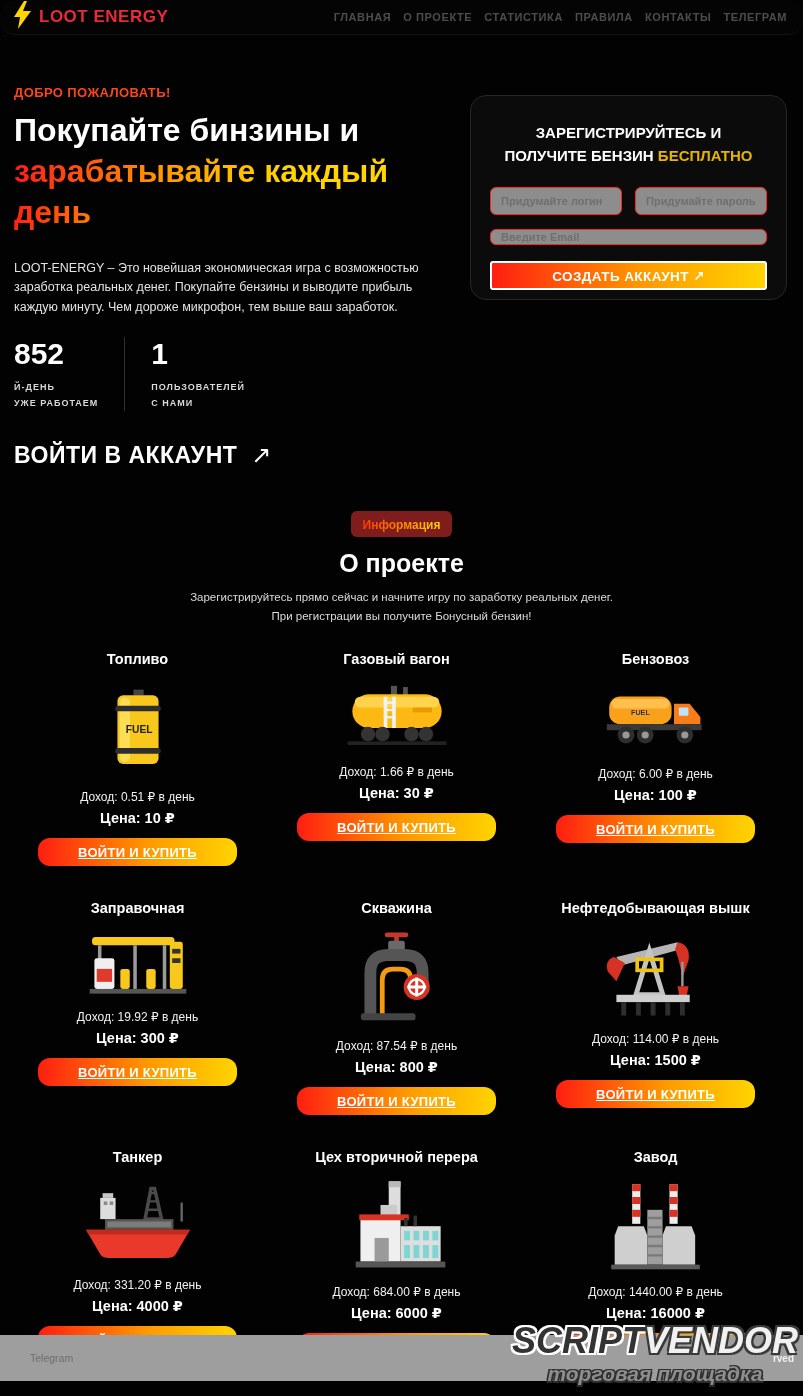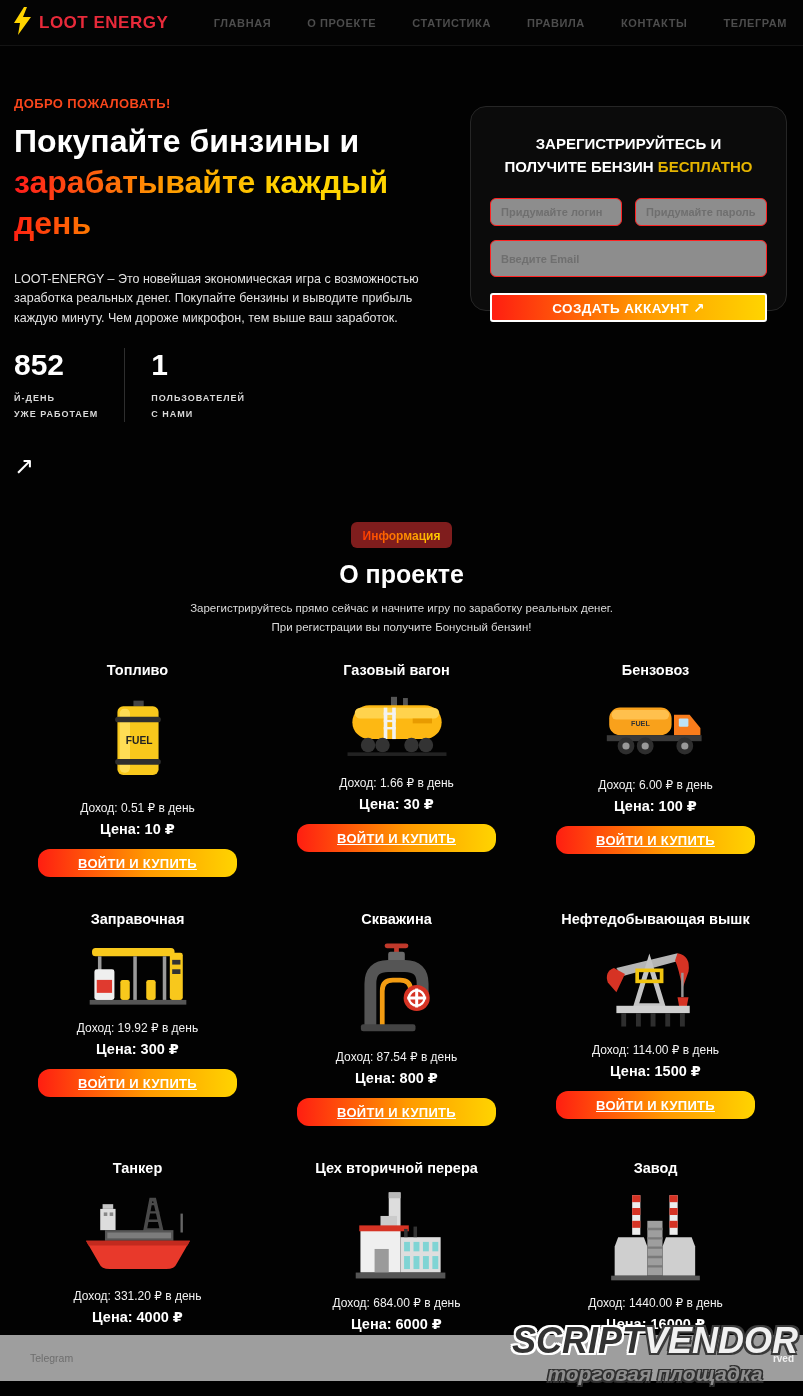--- a/index.html
+++ b/index.html
@@ -1,24 +1,24 @@
 <!DOCTYPE html>
 <html><head>
 <meta charset="utf-8">
 <style>
   * { margin:0; padding:0; box-sizing:border-box; }
   html,body { background:#000; }
   body { font-family:"Liberation Sans","DejaVu Sans",sans-serif; }
   .page { position:relative; width:803px; height:1396px; background:#020202; overflow:hidden; margin:0 auto; }
 
   
-  .header { height:46px; display:flex; align-items:center; justify-content:space-between; padding:0 16px 0 14px; border-bottom:1px solid #141414; background:#040404; }
+  .header { height:35px; display:flex; align-items:center; justify-content:space-between; padding:0 16px 0 14px; border-bottom:1px solid #141414; background:#040404;border-radius:15px; }
   .logo-wrap { display:flex; align-items:center; gap:8px; cursor:pointer; }
   .logo-text { color:#e82a3a; font-size:17px; font-weight:800; letter-spacing:.5px; }
-  .nav { display:flex; gap:36px; }
+  .nav { display:flex; gap:12px; }
   .nav-item { color:#4d4d4d; font-size:11px; font-weight:700; letter-spacing:.6px; cursor:pointer; text-decoration:none; }
 
   
   .hero { display:flex; padding:50px 16px 0 14px; gap:12px; }
   .hero-left { flex:1; }
   .welcome { color:#f9461c; font-size:13px; font-weight:800; letter-spacing:.4px; }
   h1.hero-title { margin-top:10px; font-size:32px; line-height:1.28; font-weight:800; color:#fff; }
   .grad-line { background:linear-gradient(90deg,#ff1b1b,#ff9900 40%,#ffd400 72%); -webkit-background-clip:text; background-clip:text; color:transparent; }
   .grad-day { background:linear-gradient(90deg,#ff2012,#ff7a00); -webkit-background-clip:text; background-clip:text; color:transparent; }
   .hero-desc { margin-top:26px; width:405px; color:#e3e3e3; font-size:12.5px; line-height:1.55; }
@@ -28,21 +28,21 @@
   .stat-value { color:#fff; font-size:30px; font-weight:800; }
   .stat-label { margin-top:8px; color:#d9d9d9; font-size:9px; font-weight:700; letter-spacing:1px; line-height:1.8; }
 
   
   .register { width:317px; background:#0b0b0b; border:1px solid #262626; border-radius:16px; padding:26px 19px 22px; height:205px; margin-top:10px; }
   .register-title { text-align:center; color:#fff; font-size:15px; font-weight:800; line-height:1.5; width:270px; margin:0 auto; }
   .free { color:#e5b400; }
   .form-row { display:flex; gap:13px; margin-top:20px; }
   .inp { background:#8d8d8d; border:1.5px solid #ff2222; border-radius:6px; height:28px; padding:0 10px; font-size:11px; font-weight:700; color:#fff; width:100%; outline:none; font-family:inherit; }
   .inp::placeholder { color:#6f6f6f; }
-  .inp.email { margin-top:14px; height:37px; }
+  .inp.email { margin-top:14px; height:16px; }
   .submit-btn { margin-top:16px; width:100%; height:29px; border:2px solid #fff; border-radius:3px; background:linear-gradient(90deg,#ff1e11,#ff9900 55%,#ffd400); color:#fff; font-size:13.5px; font-weight:800; letter-spacing:.4px; cursor:pointer; font-family:inherit; }
 
   
   .login-row { padding:30px 14px 0; display:flex; align-items:center; gap:14px; cursor:pointer; width:max-content; }
   .login-text { color:#fff; font-size:23px; font-weight:800; letter-spacing:.5px; }
   .login-arrow { color:#fff; font-size:24px; font-weight:400; }
 
   
   .about { margin-top:42px; text-align:center; }
   .badge { display:inline-block; background:#7f1d1d; border-radius:6px; padding:4px 12px; }
@@ -127,20 +127,21 @@
       <div class="form-row">
         <input class="inp" type="text" placeholder="Придумайте логин" style="">
         <input class="inp" type="text" placeholder="Придумайте пароль" style="">
       </div>
       <input class="inp email" type="text" placeholder="Введите Email" style="">
       <button class="submit-btn">СОЗДАТЬ АККАУНТ ↗</button>
     </div>
   </div>
 
   <div class="login-row">
+    <span class="login-text">ВОЙТИ В АККАУНТ</span>
     <span class="login-arrow">↗</span>
   </div>
 
   <div class="about">
     <div class="badge"><span>Информация</span></div>
     <div class="about-title">О проекте</div>
     <div class="about-sub">Зарегистрируйтесь прямо сейчас и начните игру по заработку реальных денег. При регистрации вы получите Бонусный бензин!</div>
   </div>
 
   <div class="grid">

